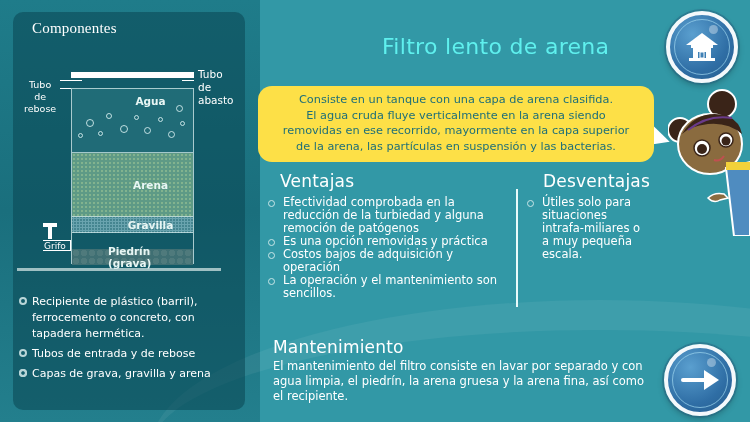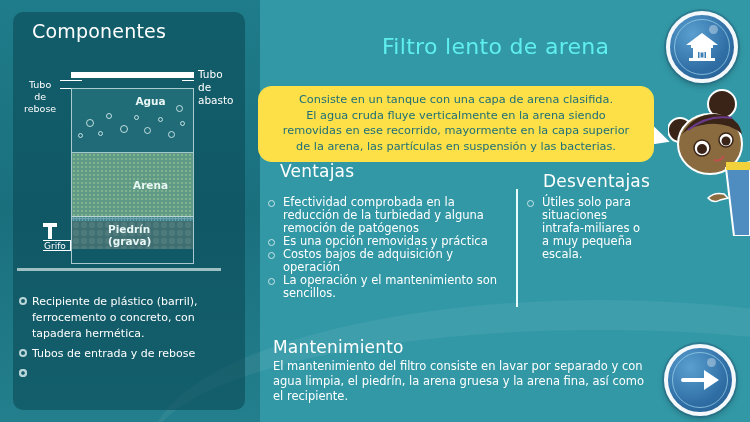--- a/index.html
+++ b/index.html
@@ -19,37 +19,38 @@
     border-radius: 50%;
     border-top: 30px solid rgba(255,255,255,0.06);
   }
   .panel {
     position: absolute; left: 13px; top: 12px; width: 232px; height: 398px;
     background: rgba(10, 70, 82, 0.55);
     border-radius: 10px;
   }
   .panel-title {
     position: absolute; left: 32px; top: 20px;
-    font-size: 19px; font-weight: 500; color: #fff;
+    font-size: 15px; font-weight: 500; color: #fff;
     letter-spacing: 0.2px;
+    font-family: Liberation Serif, serif;
   }
   .diagram { position: absolute; left: 0; top: 0; }
   .lbl { position: absolute; font-size: 9.5px; color: #fff; line-height: 12px; }
   .tank {
     position: absolute; left: 71px; top: 88px; width: 123px; height: 176px;
     border: 1px solid rgba(220,240,240,0.75);
   }
   .layer { position: absolute; left: 0; width: 100%; display: flex; align-items: center; justify-content: center;
     font-size: 10.5px; font-weight: bold; color: #e8f6f4; border-bottom: 1px solid rgba(220,240,240,0.7); padding-left: 36px; }
   .agua { top: 0; height: 64px; background: rgba(60,140,150,0.35); align-items: flex-start; padding-top: 6px; }
   .arena { top: 64px; height: 64px;
     background: radial-gradient(circle, rgba(160,200,150,0.55) 1px, transparent 1.5px) 0 0/4px 4px, #5e9a86; }
   .gravilla { top: 128px; height: 16px;
     background: radial-gradient(circle, rgba(150,200,210,0.5) 1px, transparent 1.5px) 0 0/3px 3px, #3d7f8a; }
-  .piedrin { top: 132px; height: 28px; border-bottom: none;
+  .piedrin { top: 160px; height: 16px; border-bottom: none;
     background: radial-gradient(circle, rgba(90,130,130,0.6) 3px, transparent 3.5px) 0 0/8px 8px, #3f6f73; justify-content: flex-end; }
   .bubble { position: absolute; border: 1px solid rgba(230,250,250,0.8); border-radius: 50%; }
   .list-left { position: absolute; left: 18px; top: 294px; width: 226px; }
   .li { position: relative; padding-left: 14px; font-size: 11px; line-height: 16px; margin-bottom: 4px; color: #fff; }
   .li .dot { position: absolute; left: 1px; top: 3px; width: 8px; height: 8px; border-radius: 50%;
     border: 2px solid #b9d6d8; background: transparent; }
   .main-title { position: absolute; left: 382px; top: 34px; font-size: 22px; color: #5ff0ee; letter-spacing: 0.3px; }
   .speech {
     position: absolute; left: 258px; top: 86px; width: 396px; height: 76px;
     background: #fde047; border-radius: 14px;
@@ -141,21 +142,21 @@
   <div style="position:absolute;left:43px;top:240px;width:28px;height:11px;border:1px solid #fff;border-left:none;"></div>
   <div class="lbl" style="left:44px;top:240px;font-size:9px;">Grifo</div>
 
   <div style="position:absolute;left:17px;top:268px;width:204px;height:3px;background:rgba(220,235,235,0.7);"></div>
 </div>
 
 <div class="list-left">
   <div class="li"><span class="dot"></span><span>Recipiente de plástico (barril), ferrocemento o concreto, con tapadera hermética.</span></div>
   <div class="li"><span class="dot"></span><span>Tubos de entrada y de rebose</span></div>
   <div class="li"><span class="dot"></span></div>
-  <div class="li"><span class="dot"></span></div>
+  <div class="li"><span class="dot"></span><span>Capas de grava, gravilla y arena</span></div>
 </div>
 
 <div class="main-title">Filtro lento de arena</div>
 
 <div class="round-btn" style="left:666px;top:11px;">
   <svg width="34" height="30" viewBox="0 0 34 30" style="position:relative;z-index:1;">
     <polygon points="17,1 1,13 33,13" fill="#fff"></polygon>
     <rect x="6" y="13" width="22" height="3" fill="#fff"></rect>
     <rect x="8" y="16" width="5" height="10" fill="#fff"></rect>
     <rect x="21" y="16" width="5" height="10" fill="#fff"></rect>
@@ -182,21 +183,21 @@
   <circle cx="34" cy="62" r="8" fill="#fff" stroke="#3a2418" stroke-width="1.5"></circle>
   <circle cx="34" cy="63" r="5" fill="#3a2418"></circle>
   <circle cx="58" cy="54" r="7" fill="#fff" stroke="#3a2418" stroke-width="1.5"></circle>
   <circle cx="58" cy="55" r="4.5" fill="#3a2418"></circle>
   <path d="M46,74 Q52,76 56,70" stroke="#c05050" stroke-width="2" fill="none"></path>
   <path d="M58,82 L82,76 L82,150 L66,150 Z" fill="#4f8cc0" stroke="#fff" stroke-width="2"></path>
   <rect x="58" y="76" width="24" height="8" fill="#f2d23a"></rect>
   <path d="M40,112 Q46,106 56,108 L60,112 L52,114 Q46,118 40,112Z" fill="#8a6b3f" stroke="#fff" stroke-width="1.5"></path>
 </svg>
 
-<div class="sec-title" style="left:280px;top:161px;">Ventajas</div>
+<div class="sec-title" style="left:280px;top:171px;">Ventajas</div>
 <div class="ul" style="left:267px;top:196px;width:235px;">
   <div class="li"><span class="dot"></span><span>Efectividad comprobada en la reducción de la turbiedad y alguna remoción de patógenos</span></div>
   <div class="li"><span class="dot"></span><span>Es una opción removidas y práctica</span></div>
   <div class="li" style="width:190px;"><span class="dot"></span><span>Costos bajos de adquisición y operación</span></div>
   <div class="li"><span class="dot"></span><span>La operación y el mantenimiento son sencillos.</span></div>
 </div>
 
 <div class="divider"></div>
 
 <div class="sec-title" style="left:543px;top:171px;">Desventajas</div>

